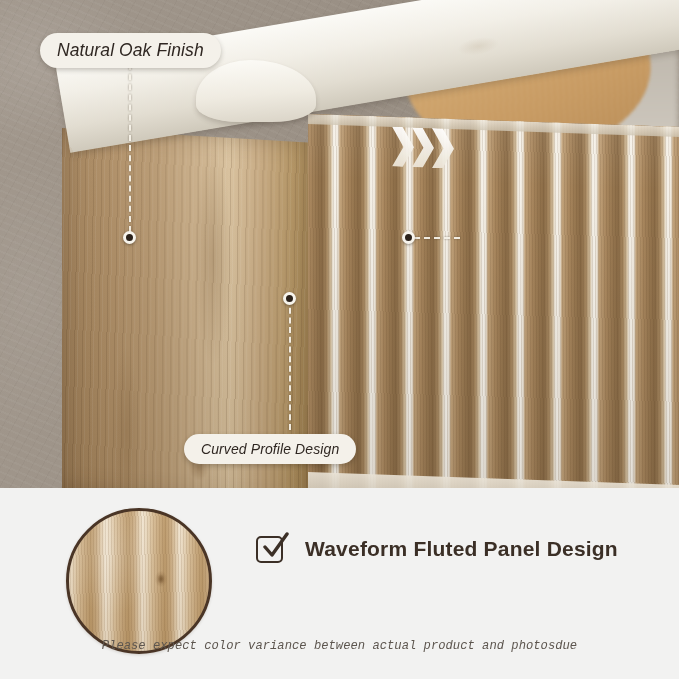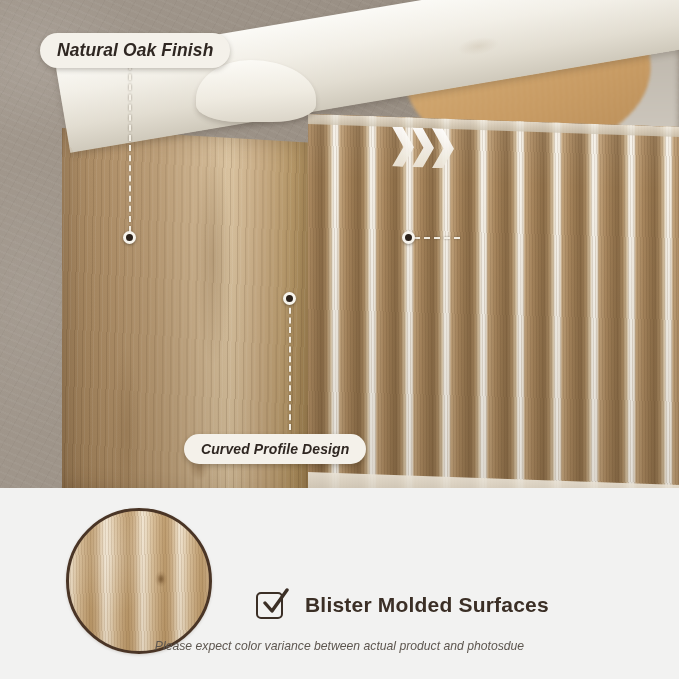--- a/index.html
+++ b/index.html
@@ -178,21 +178,21 @@
   }
   .chev.c1{ left:0px; }
   .chev.c2{ left:20px; }
   .chev.c3{ left:40px; }
 
   
   .pill{
     position:absolute; display:inline-flex; align-items:center;
     background:#f4f1ea; color:#2f2722;
     border-radius:999px; white-space:nowrap;
-    font-style:italic; font-weight:bold;
+    font-style:italic; font-weight:normal;
     box-shadow:0 2px 5px rgba(40,30,20,.25);
     letter-spacing:.1px;
   }
   #pill-oak    { left:40px;  top:33px;  padding:7px 17px; font-size:17.5px; }
   #pill-slide  { left:463px; top:225px; padding:7px 17px; font-size:17.5px; }
   #pill-curved { left:184px; top:434px; padding:7px 17px; font-size:14px; }
 
   .vdash{ position:absolute; width:0; border-left:2px dashed #f6f2e8;
           opacity:.95; filter: drop-shadow(0 0 1px rgba(60,45,30,.5)); }
   .hdash{ position:absolute; height:0; border-top:2px dashed #f6f2e8;
@@ -251,21 +251,21 @@
   }
   .feat-label{
     font-size:21px; font-weight:bold; color:#3b2f26; letter-spacing:.2px;
   }
 
   .disclaimer{
     position:absolute; left:0; top:637px; width:679px;
     text-align:center; font-style:italic; font-size:12.2px;
     line-height:1.55; color:#5d564f;
   }
-  .disclaimer span{ display:block; }
+  .disclaimer span{ display:block;font-family:Liberation Mono, monospace; }
 </style>
 </head>
 <body>
 
 <div id="page">
 
   <div class="photo">
     <div class="wall"></div>
     <div class="ceiling-strip"></div>
     <div class="bg-shelf"></div>
@@ -303,28 +303,28 @@
     <div class="dot" id="dot-curved"></div>
 
     <div class="pill" id="pill-oak">Natural Oak Finish</div>
     <div class="pill" id="pill-curved">Curved Profile Design</div>
   </div>
 
   <div class="info">
     <div class="swatch"></div>
   </div>
 
-
-  <div class="feature" id="feature-1">
+  <div class="feature" id="feature-0">
     <span class="chk">
       <span class="box"></span>
       <svg class="tick" viewBox="0 0 30 30" aria-hidden="true">
         <path d="M5 15 L12 23 L27 2" fill="none" stroke="#3b2f26" stroke-width="3.4" stroke-linecap="round" stroke-linejoin="round"></path>
       </svg>
     </span>
-    <span class="feat-label">Blister Molded Surfaces</span>
+    <span class="feat-label">Waveform Fluted Panel Design</span>
   </div>
+
 
   <div class="disclaimer">
     <span>Please expect color variance between actual product and photosdue</span>
   </div>
 
 </div>
 
 </body></html>

